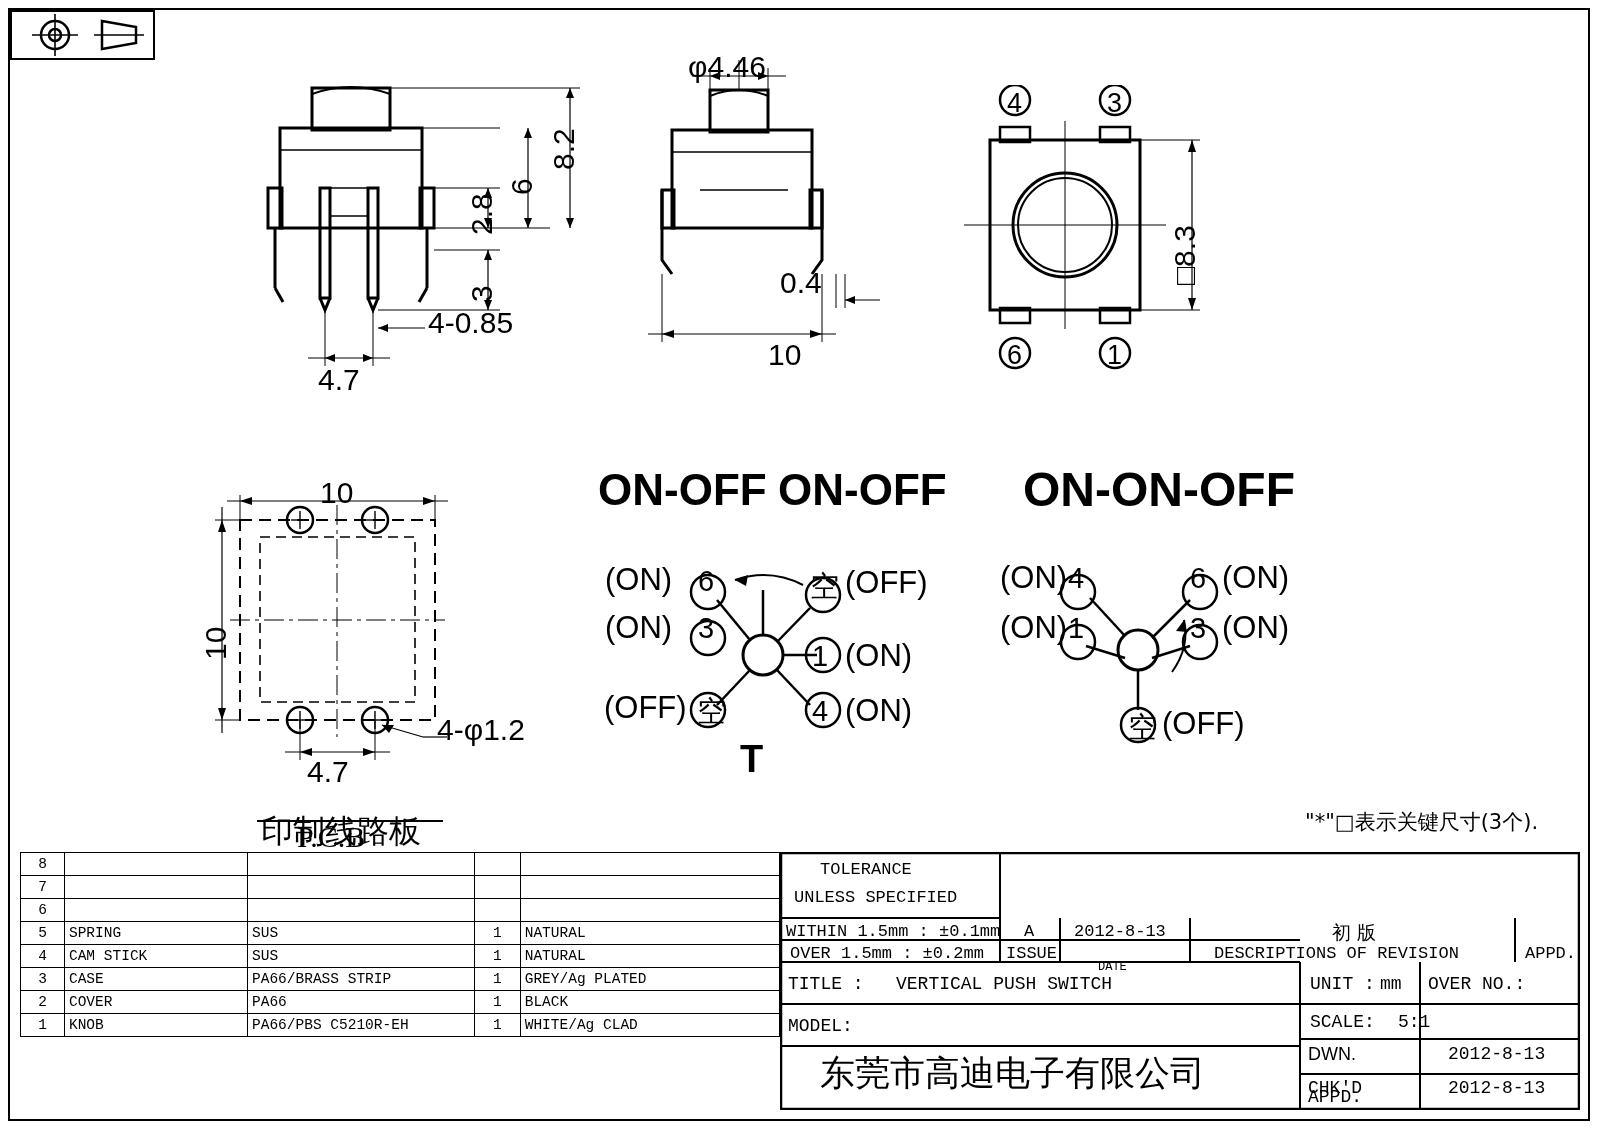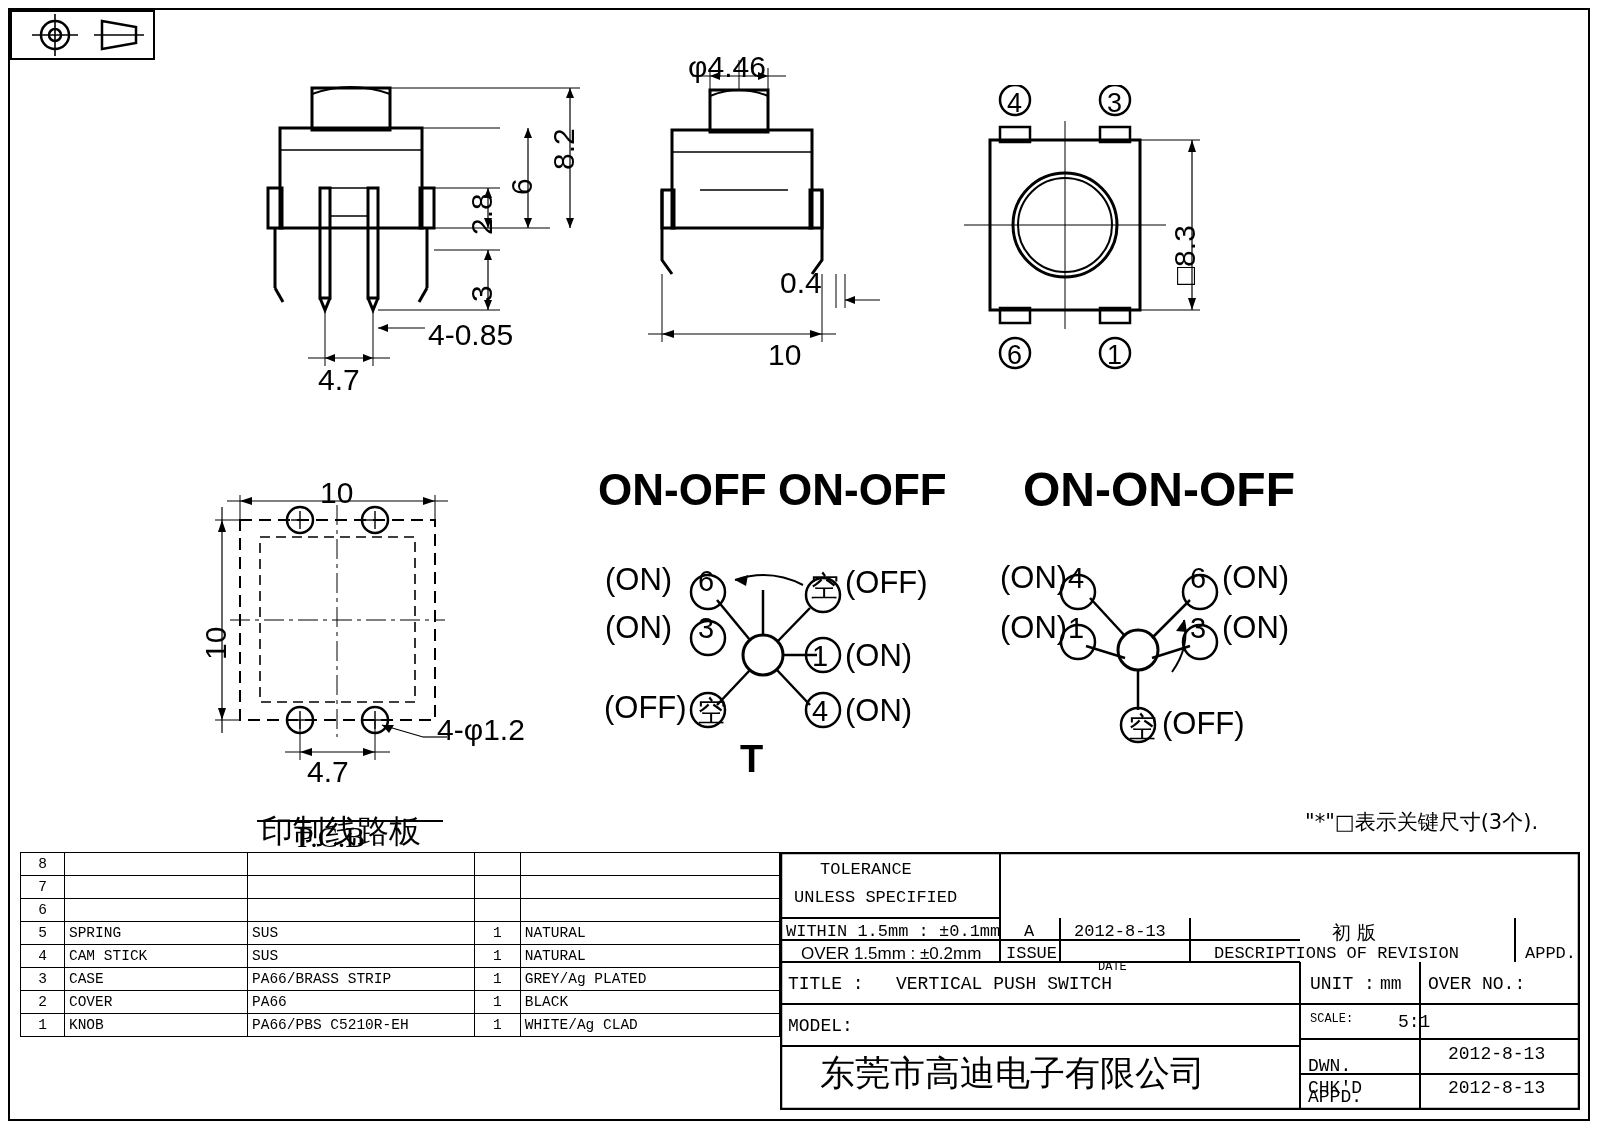--- a/index.html
+++ b/index.html
@@ -86,21 +86,21 @@
       <path d="M75 288 l10 -4 l0 8 z" fill="#000"></path>
       <path d="M123 288 l-10 -4 l0 8 z" fill="#000"></path>
 
       <line x1="128" y1="258" x2="175" y2="258" stroke="#000" stroke-width="1.2"></line>
       <path d="M128 258 l10 -4 l0 8 z" fill="#000"></path>
     </svg>
     <div class="lbl" style="left:297px;top:100px;font-size:30px;transform:rotate(-90deg);transform-origin:left top;">8.2</div>
     <div class="lbl" style="left:255px;top:125px;font-size:30px;transform:rotate(-90deg);transform-origin:left top;">6</div>
     <div class="lbl" style="left:215px;top:165px;font-size:30px;transform:rotate(-90deg);transform-origin:left top;">2.8</div>
     <div class="lbl" style="left:215px;top:232px;font-size:30px;transform:rotate(-90deg);transform-origin:left top;">3</div>
-    <div class="lbl" style="left:178px;top:248px;font-size:30px;text-align:center;">4-0.85</div>
+    <div class="lbl" style="left:178px;top:236px;font-size:30px;text-align:center;">4-0.85</div>
     <div class="lbl" style="left:68px;top:293px;font-size:30px;">4.7</div>
   </div>
 
   <div class="abs" style="left:640px;top:50px;">
     <svg width="320" height="330" viewBox="0 0 320 330">
 
       <rect x="70" y="40" width="58" height="42" fill="none" stroke="#000" stroke-width="3"></rect>
       <path d="M70 46 q29 -12 58 0" fill="none" stroke="#000" stroke-width="2"></path>
 
       <rect x="32" y="80" width="140" height="98" fill="none" stroke="#000" stroke-width="3"></rect>
@@ -374,41 +374,41 @@
       <line x1="1" y1="194" x2="520" y2="194" stroke="#000" stroke-width="2"></line>
 
       <line x1="640" y1="152" x2="640" y2="258" stroke="#000" stroke-width="2"></line>
       <line x1="520" y1="187" x2="800" y2="187" stroke="#000" stroke-width="2"></line>
       <line x1="520" y1="222" x2="800" y2="222" stroke="#000" stroke-width="2"></line>
     </svg>
 
     <div class="lbl" style="left:40px;top:8px;font-size:17px;font-family:'Liberation Mono',monospace;">TOLERANCE</div>
     <div class="lbl" style="left:14px;top:36px;font-size:17px;font-family:'Liberation Mono',monospace;">UNLESS   SPECIFIED</div>
     <div class="lbl" style="left:6px;top:70px;font-size:17px;font-family:'Liberation Mono',monospace;">WITHIN 1.5mm : ±0.1mm</div>
-    <div class="lbl" style="left:21px;top:92px;font-size:17px;font-family:Liberation Sans, sans-serif;">OVER 1.5mm : ±0.2mm</div>
+    <div class="lbl" style="left:10px;top:92px;font-size:17px;font-family:Liberation Mono, monospace;">OVER 1.5mm : ±0.2mm</div>
 
     <div class="lbl" style="left:244px;top:70px;font-size:17px;font-family:'Liberation Mono',monospace;">A</div>
     <div class="lbl" style="left:226px;top:92px;font-size:17px;font-family:'Liberation Mono',monospace;">ISSUE</div>
     <div class="lbl" style="left:294px;top:70px;font-size:17px;font-family:'Liberation Mono',monospace;">2012-8-13</div>
     <div class="lbl" style="left:318px;top:92px;font-size:12px;font-family:'Liberation Mono',monospace;margin-top:16px;">DATE</div>
     <div class="lbl" style="left:528px;top:68px;font-size:19px;font-family:'DejaVu Sans',sans-serif;margin-left:24px;">初 版</div>
     <div class="lbl" style="left:434px;top:92px;font-size:17px;font-family:'Liberation Mono',monospace;">DESCRIPTIONS OF REVISION</div>
     <div class="lbl" style="left:745px;top:92px;font-size:17px;font-family:'Liberation Mono',monospace;">APPD.</div>
 
     <div class="lbl" style="left:8px;top:122px;font-size:18px;font-family:'Liberation Mono',monospace;">TITLE :</div>
     <div class="lbl" style="left:116px;top:122px;font-size:18px;font-family:'Liberation Mono',monospace;">VERTICAL PUSH SWITCH</div>
     <div class="lbl" style="left:530px;top:122px;font-size:18px;font-family:'Liberation Mono',monospace;">UNIT :</div>
     <div class="lbl" style="left:600px;top:122px;font-size:18px;font-family:'Liberation Mono',monospace;">mm</div>
     <div class="lbl" style="left:648px;top:122px;font-size:18px;font-family:'Liberation Mono',monospace;">OVER NO.:</div>
 
     <div class="lbl" style="left:8px;top:164px;font-size:18px;font-family:'Liberation Mono',monospace;">MODEL:</div>
-    <div class="lbl" style="left:530px;top:160px;font-size:12px;font-family:'Liberation Mono',monospace;">SCALE:</div>
+    <div class="lbl" style="left:530px;top:160px;font-size:18px;font-family:'Liberation Mono',monospace;">SCALE:</div>
     <div class="lbl" style="left:618px;top:160px;font-size:18px;font-family:'Liberation Mono',monospace;">5:1</div>
 
-    <div class="lbl" style="left:528px;top:192px;font-size:18px;font-family:Liberation Mono, monospace;margin-top:12px;">DWN.</div>
+    <div class="lbl" style="left:528px;top:192px;font-size:18px;font-family:Liberation Sans, sans-serif;">DWN.</div>
     <div class="lbl" style="left:668px;top:192px;font-size:18px;font-family:'Liberation Mono',monospace;">2012-8-13</div>
     <div class="lbl" style="left:528px;top:226px;font-size:18px;font-family:'Liberation Mono',monospace;">CHK'D</div>
     <div class="lbl" style="left:668px;top:226px;font-size:18px;font-family:'Liberation Mono',monospace;">2012-8-13</div>
     <div class="lbl" style="left:528px;top:228px;font-size:18px;opacity:0;">APPD.</div>
 
     <div class="lbl" style="left:40px;top:198px;font-size:35px;font-family:'DejaVu Sans',sans-serif;">东莞市高迪电子有限公司</div>
   </div>
   <div class="lbl" style="left:1308px;top:1087px;font-size:18px;font-family:'Liberation Mono',monospace;">APPD.</div>
 
 </div>

